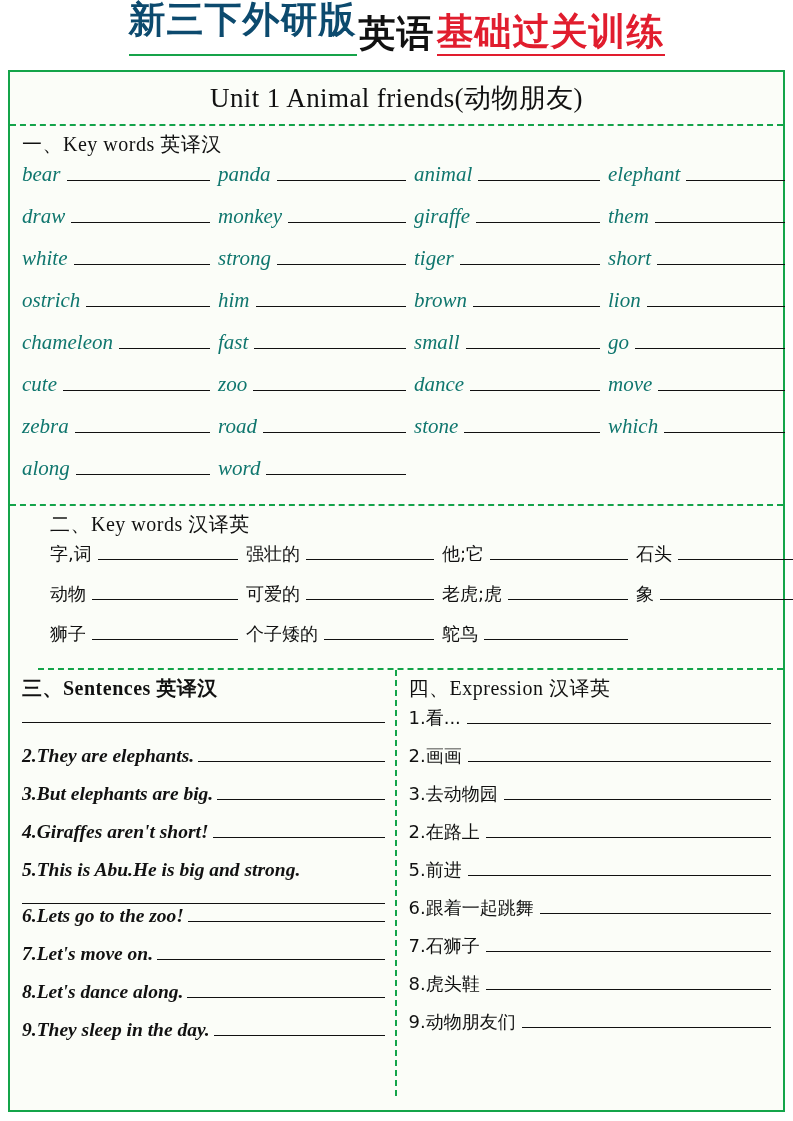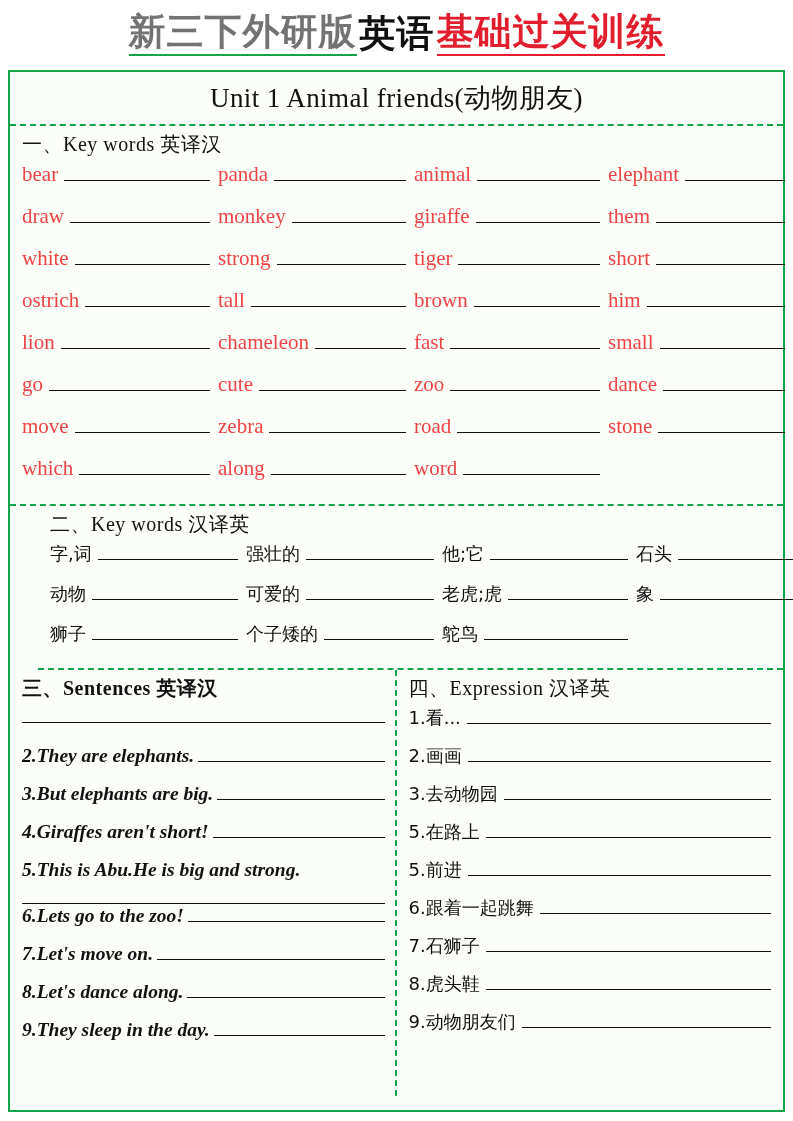--- a/index.html
+++ b/index.html
@@ -26,21 +26,21 @@
     height: 62px;
   }
   .title-seg {
     font-family: "Liberation Serif", serif;
     font-size: 37px;
     font-weight: bold;
     letter-spacing: 1px;
     line-height: 1.05;
     white-space: nowrap;
   }
-  .title-green { color: #737373; border-bottom: 2.5px solid #16a34a; padding-bottom: 2px; }
+  .title-green { color: #0c4a6e; border-bottom: 2.5px solid #16a34a; padding-bottom: 14px; }
   .title-black { color: #111111; padding-bottom: 2px; }
   .title-red { color: #e11d2e; border-bottom: 2.5px solid #e11d2e; padding-bottom: 2px; }
 
   
   .sheet {
     position: absolute;
     left: 8px; top: 70px;
     width: 777px; height: 1042px;
     border: 2.5px solid #14a44a;
     background: #fbfdf8;
@@ -72,22 +72,23 @@
     padding: 2px 6px 0 12px;
     row-gap: 0px;
   }
   .wcell {
     display: flex;
     align-items: baseline;
     height: 42px;
   }
   .wcell .w {
     font-family: "Liberation Serif", serif;
+    font-style: italic;
     font-size: 21px;
-    color: #ef4444;
+    color: #0f766e;
     white-space: nowrap;
     margin-right: 6px;
   }
   .wcell .blank {
     flex: 1 1 auto;
     min-width: 28px;
     border-bottom: 1.6px solid #111;
     height: 19px;
     margin-right: 8px;
   }
@@ -238,29 +239,25 @@
         <div class="wcell">
             <span class="w">short</span>
             <span class="blank"></span>
           </div>
 
         <div class="wcell">
             <span class="w">ostrich</span>
             <span class="blank"></span>
           </div>
         <div class="wcell">
-            <span class="w">tall</span>
+            <span class="w">him</span>
             <span class="blank"></span>
           </div>
         <div class="wcell">
             <span class="w">brown</span>
-            <span class="blank"></span>
-          </div>
-        <div class="wcell">
-            <span class="w">him</span>
             <span class="blank"></span>
           </div>
 
         <div class="wcell">
             <span class="w">lion</span>
             <span class="blank"></span>
           </div>
         <div class="wcell">
             <span class="w">chameleon</span>
             <span class="blank"></span>
@@ -428,21 +425,21 @@
             </div>
           <div class="expr">
               <span class="txt">2.画画</span>
               <span class="blank"></span>
             </div>
           <div class="expr">
               <span class="txt">3.去动物园</span>
               <span class="blank"></span>
             </div>
           <div class="expr">
-              <span class="txt">5.在路上</span>
+              <span class="txt">2.在路上</span>
               <span class="blank"></span>
             </div>
           <div class="expr">
               <span class="txt">5.前进</span>
               <span class="blank"></span>
             </div>
           <div class="expr">
               <span class="txt">6.跟着一起跳舞</span>
               <span class="blank"></span>
             </div>

